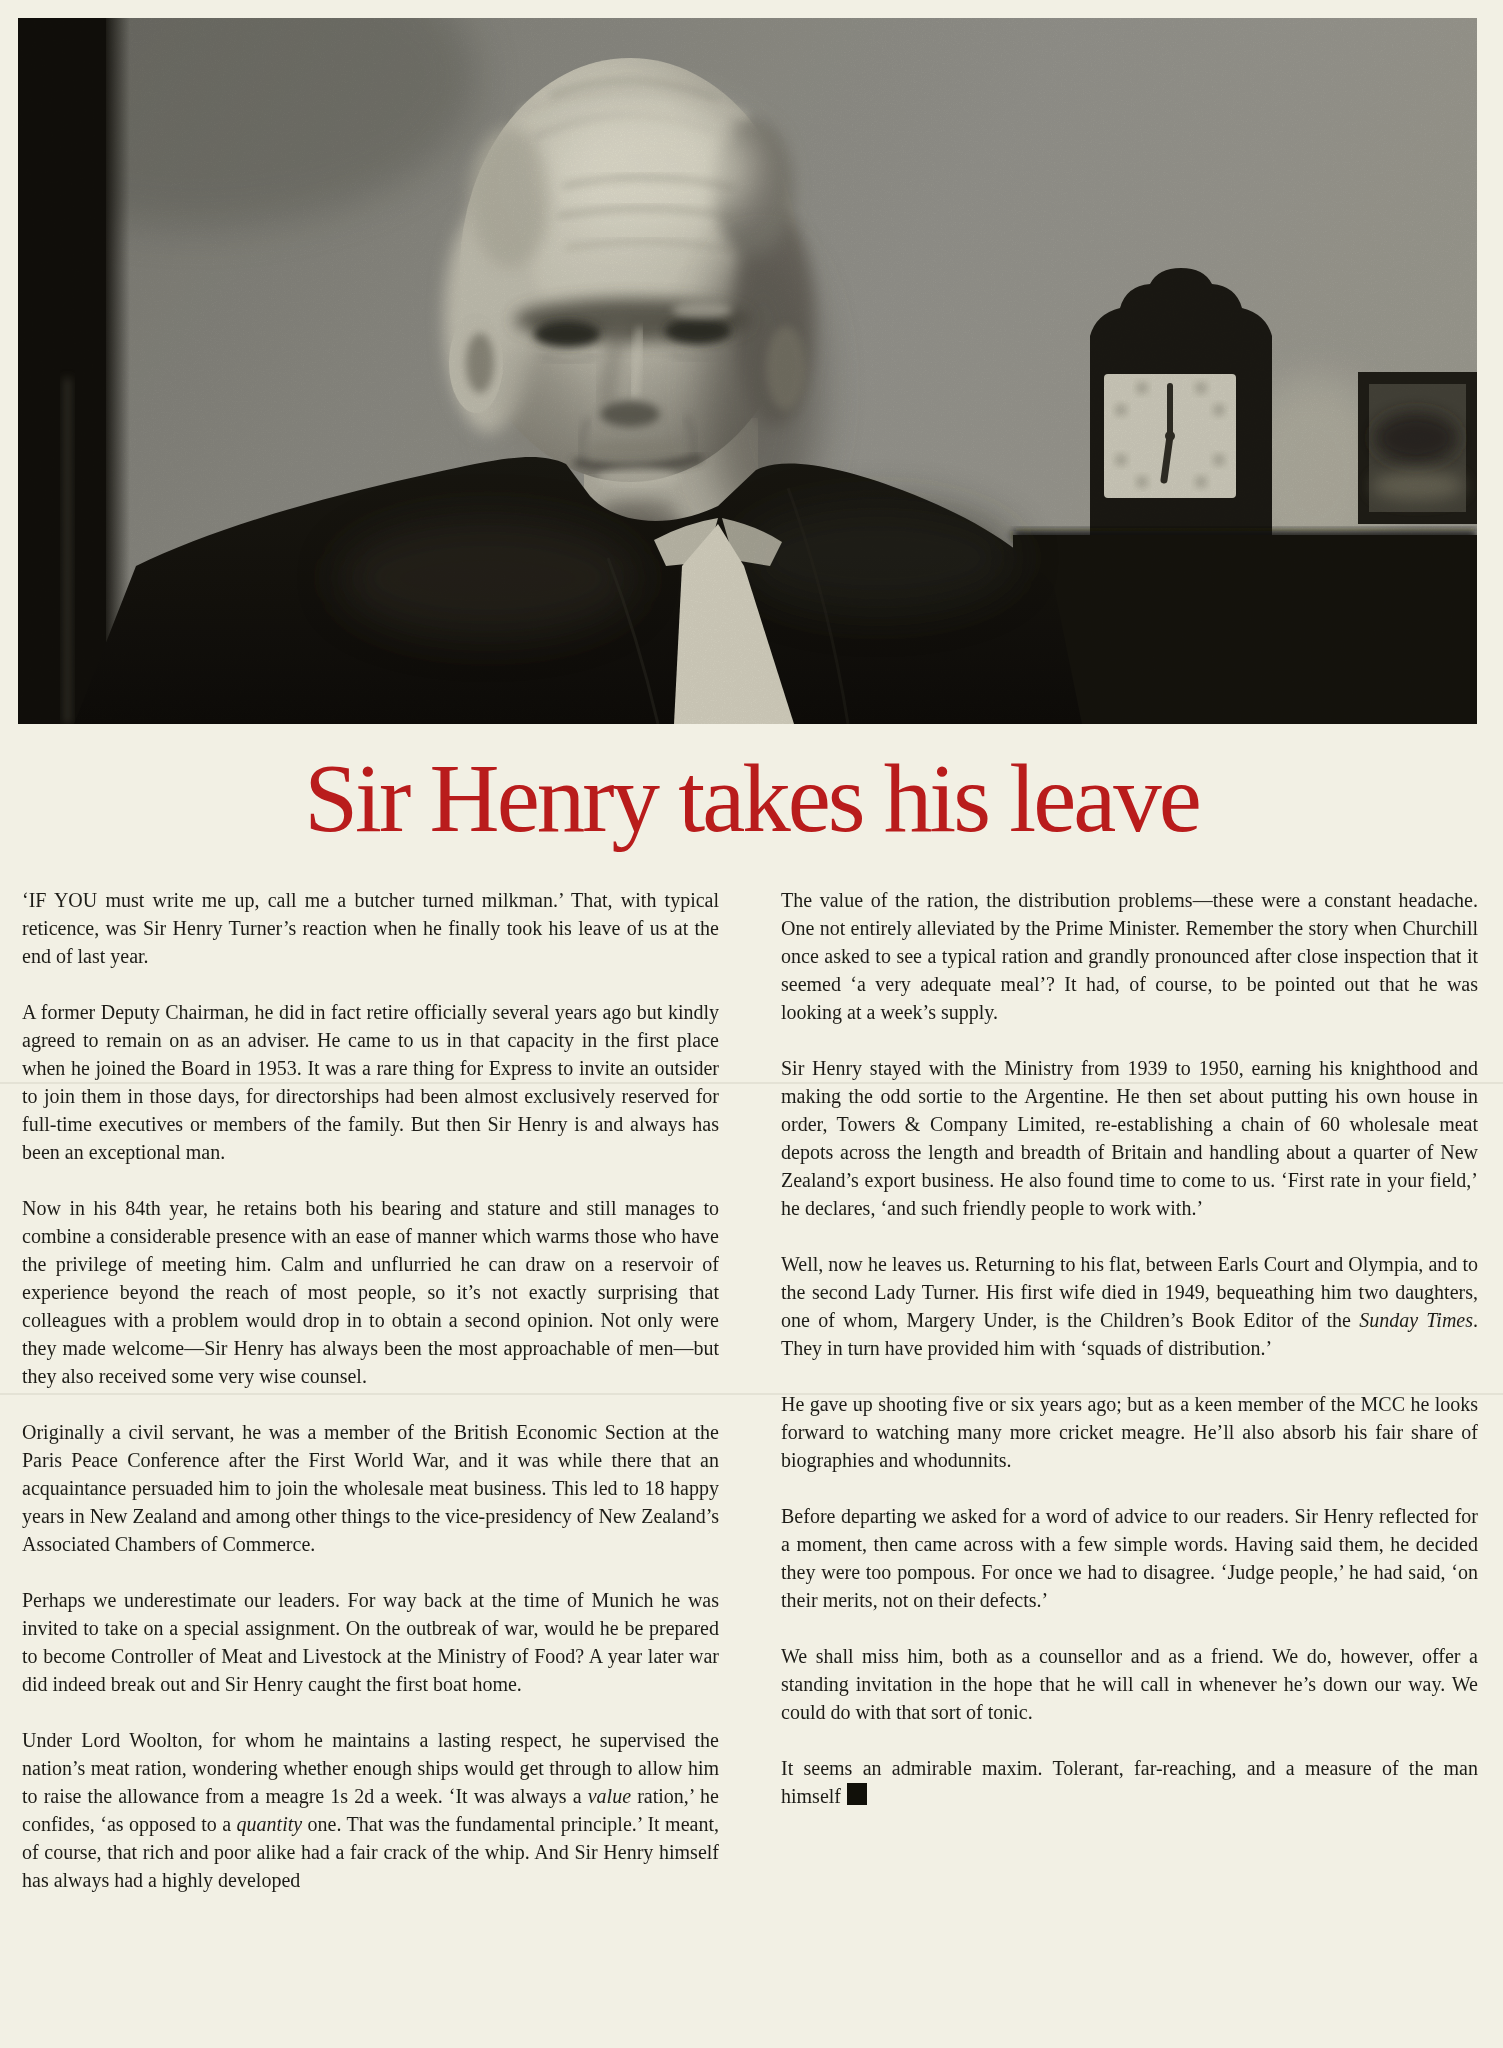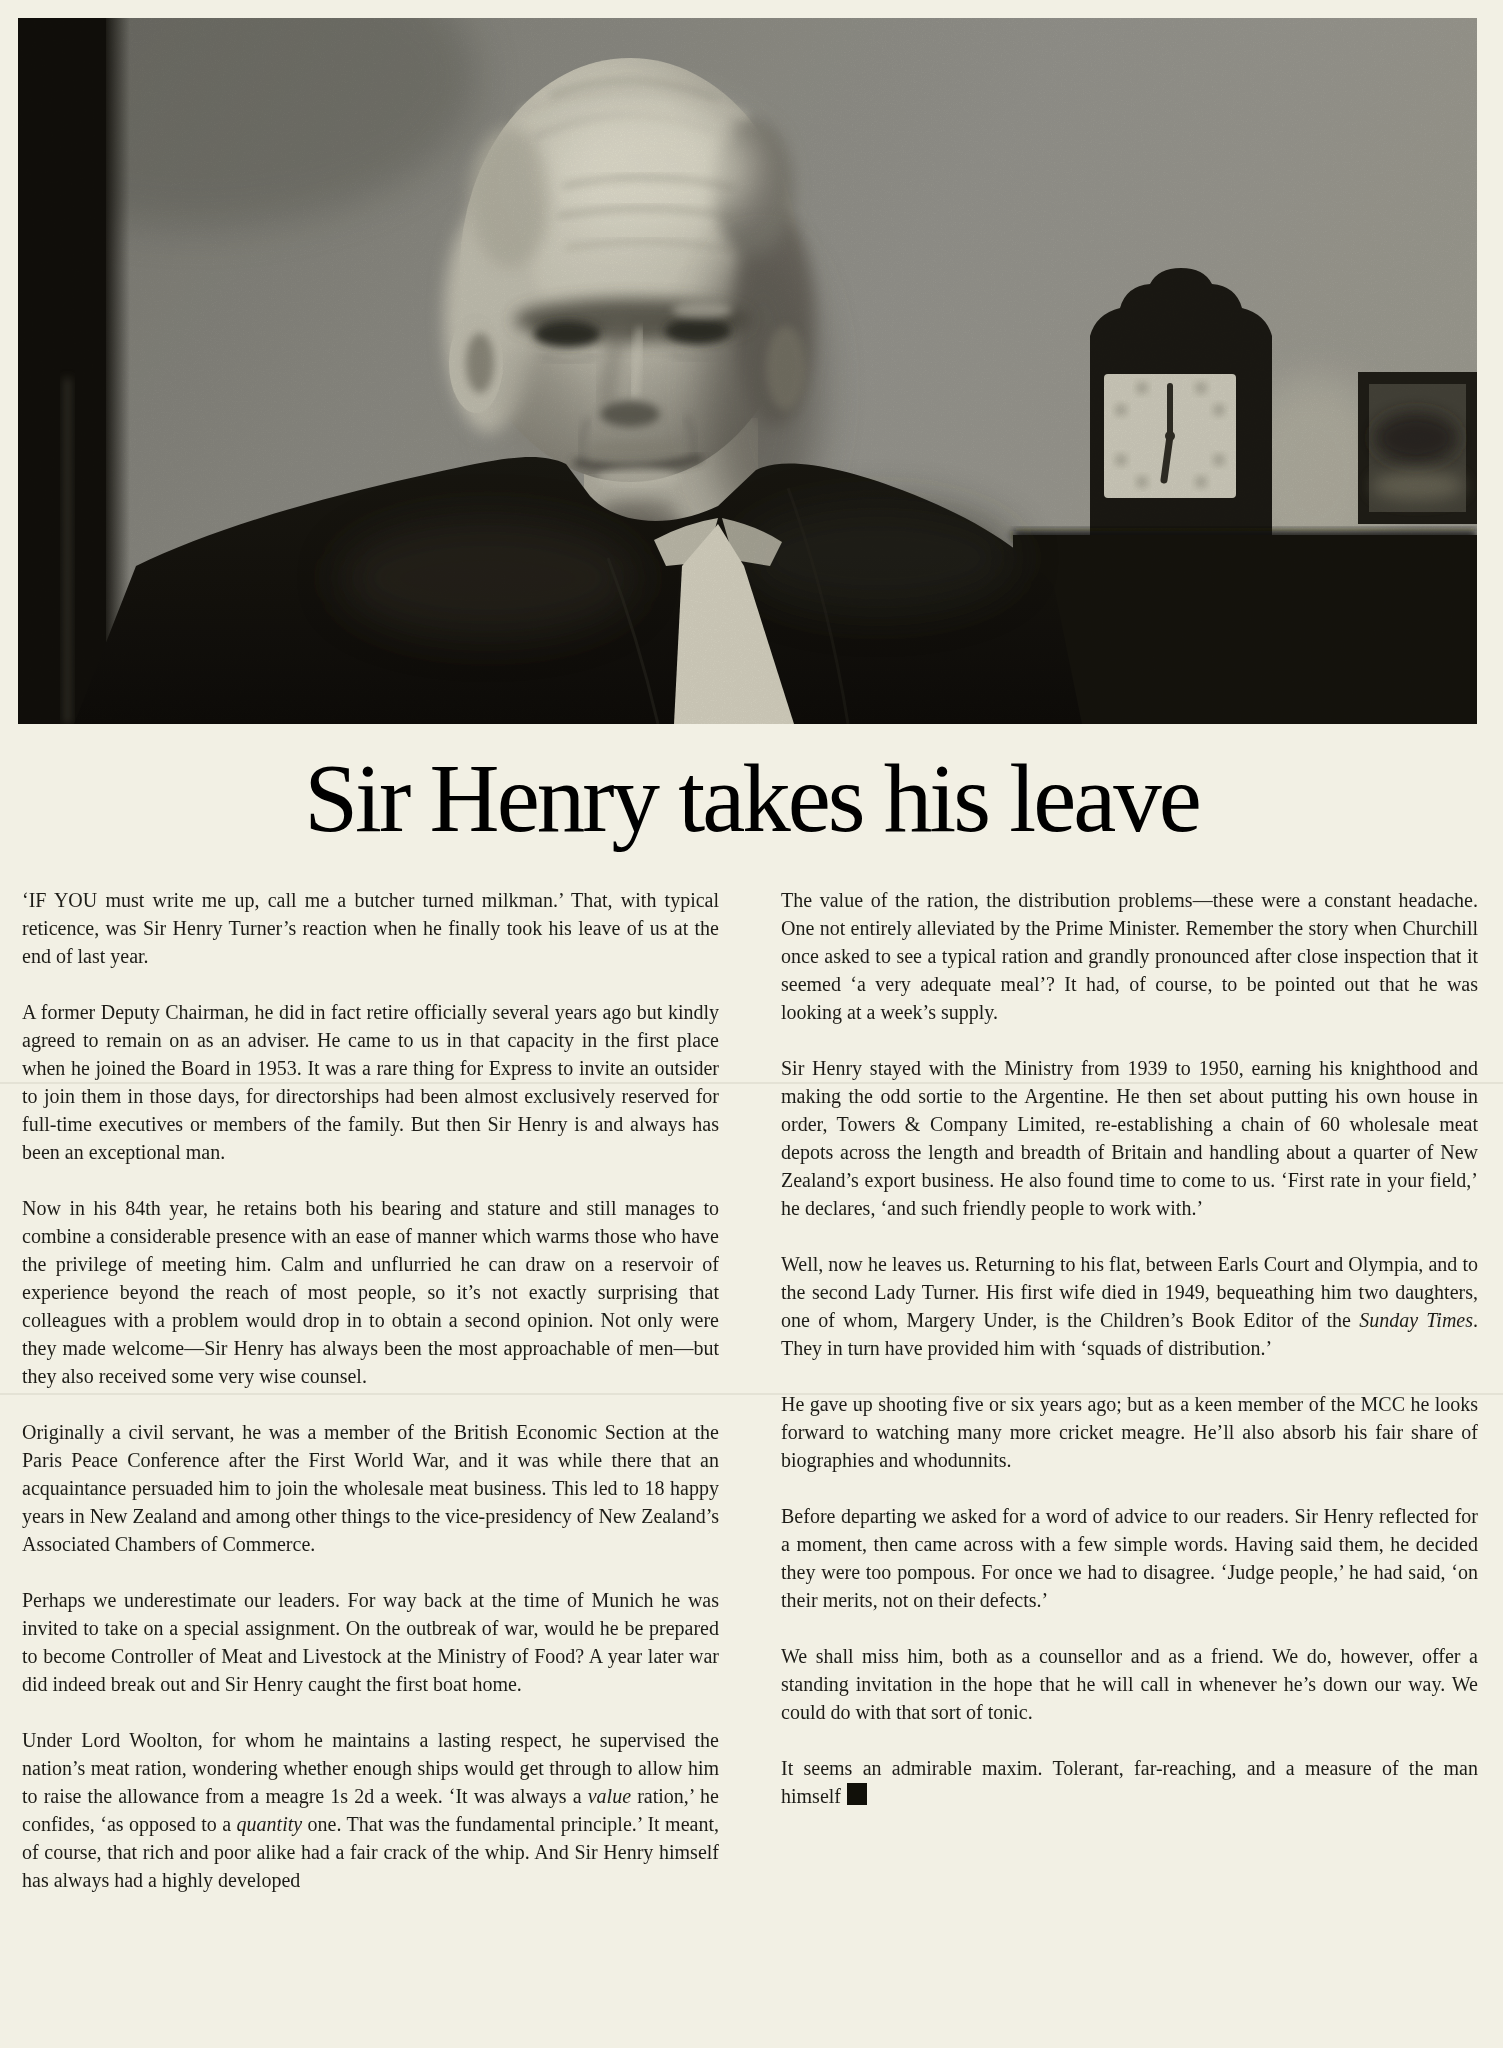--- a/index.html
+++ b/index.html
@@ -189,21 +189,21 @@
         <path d="M 636,522 Q 668,505 700,500 L 688,544 L 648,548 Z" fill="#c9c6b6" opacity="0.95"></path>
         <path d="M 704,500 Q 740,508 764,524 L 752,548 L 716,542 Z" fill="#bbb8a8" opacity="0.9"></path>
         <path d="M 664,548 L 700,506 L 726,548 L 776,706 L 656,706 Z" fill="#d9d5c4"></path>
       </g>
     </g>
 
     <rect x="0" y="0" width="1459" height="706" filter="url(#grain)" opacity="0.08"></rect>
   </svg>
 </div>
 
-<h1 class="headline" style="color: #000000;">Sir Henry takes his leave</h1>
+<h1 class="headline" style="color: #b91c1c;">Sir Henry takes his leave</h1>
 
 <div class="columns">
   <div class="col">
       <p><span>‘IF YOU must write me up, call me a butcher turned milkman.’ That, with typical reticence, was Sir Henry Turner’s reaction when he finally took his leave of us at the end of last year.</span></p>
       <p><span>A former Deputy Chairman, he did in fact retire officially several years ago but kindly agreed to remain on as an adviser. He came to us in that capacity in the first place when he joined the Board in 1953. It was a rare thing for Express to invite an outsider to join them in those days, for directorships had been almost exclusively reserved for full-time executives or members of the family. But then Sir Henry is and always has been an exceptional man.</span></p>
       <p><span>Now in his 84th year, he retains both his bearing and stature and still manages to combine a considerable presence with an ease of manner which warms those who have the privilege of meeting him. Calm and unflurried he can draw on a reservoir of experience beyond the reach of most people, so it’s not exactly surprising that colleagues with a problem would drop in to obtain a second opinion. Not only were they made welcome—Sir Henry has always been the most approachable of men—but they also received some very wise counsel.</span></p>
       <p><span>Originally a civil servant, he was a member of the British Economic Section at the Paris Peace Conference after the First World War, and it was while there that an acquaintance persuaded him to join the wholesale meat business. This led to 18 happy years in New Zealand and among other things to the vice-presidency of New Zealand’s Associated Chambers of Commerce.</span></p>
       <p><span>Perhaps we underestimate our leaders. For way back at the time of Munich he was invited to take on a special assignment. On the outbreak of war, would he be prepared to become Controller of Meat and Livestock at the Ministry of Food? A year later war did indeed break out and Sir Henry caught the first boat home.</span></p>
       <p><span>Under Lord Woolton, for whom he maintains a lasting respect, he supervised the nation’s meat ration, wondering whether enough ships would get through to allow him to raise the allowance from a meagre 1s 2d a week. ‘It was always a </span><span class="it">value</span><span> ration,’ he confides, ‘as opposed to a </span><span class="it">quantity</span><span> one. That was the fundamental principle.’ It meant, of course, that rich and poor alike had a fair crack of the whip. And Sir Henry himself has always had a highly developed</span></p>
     </div>

